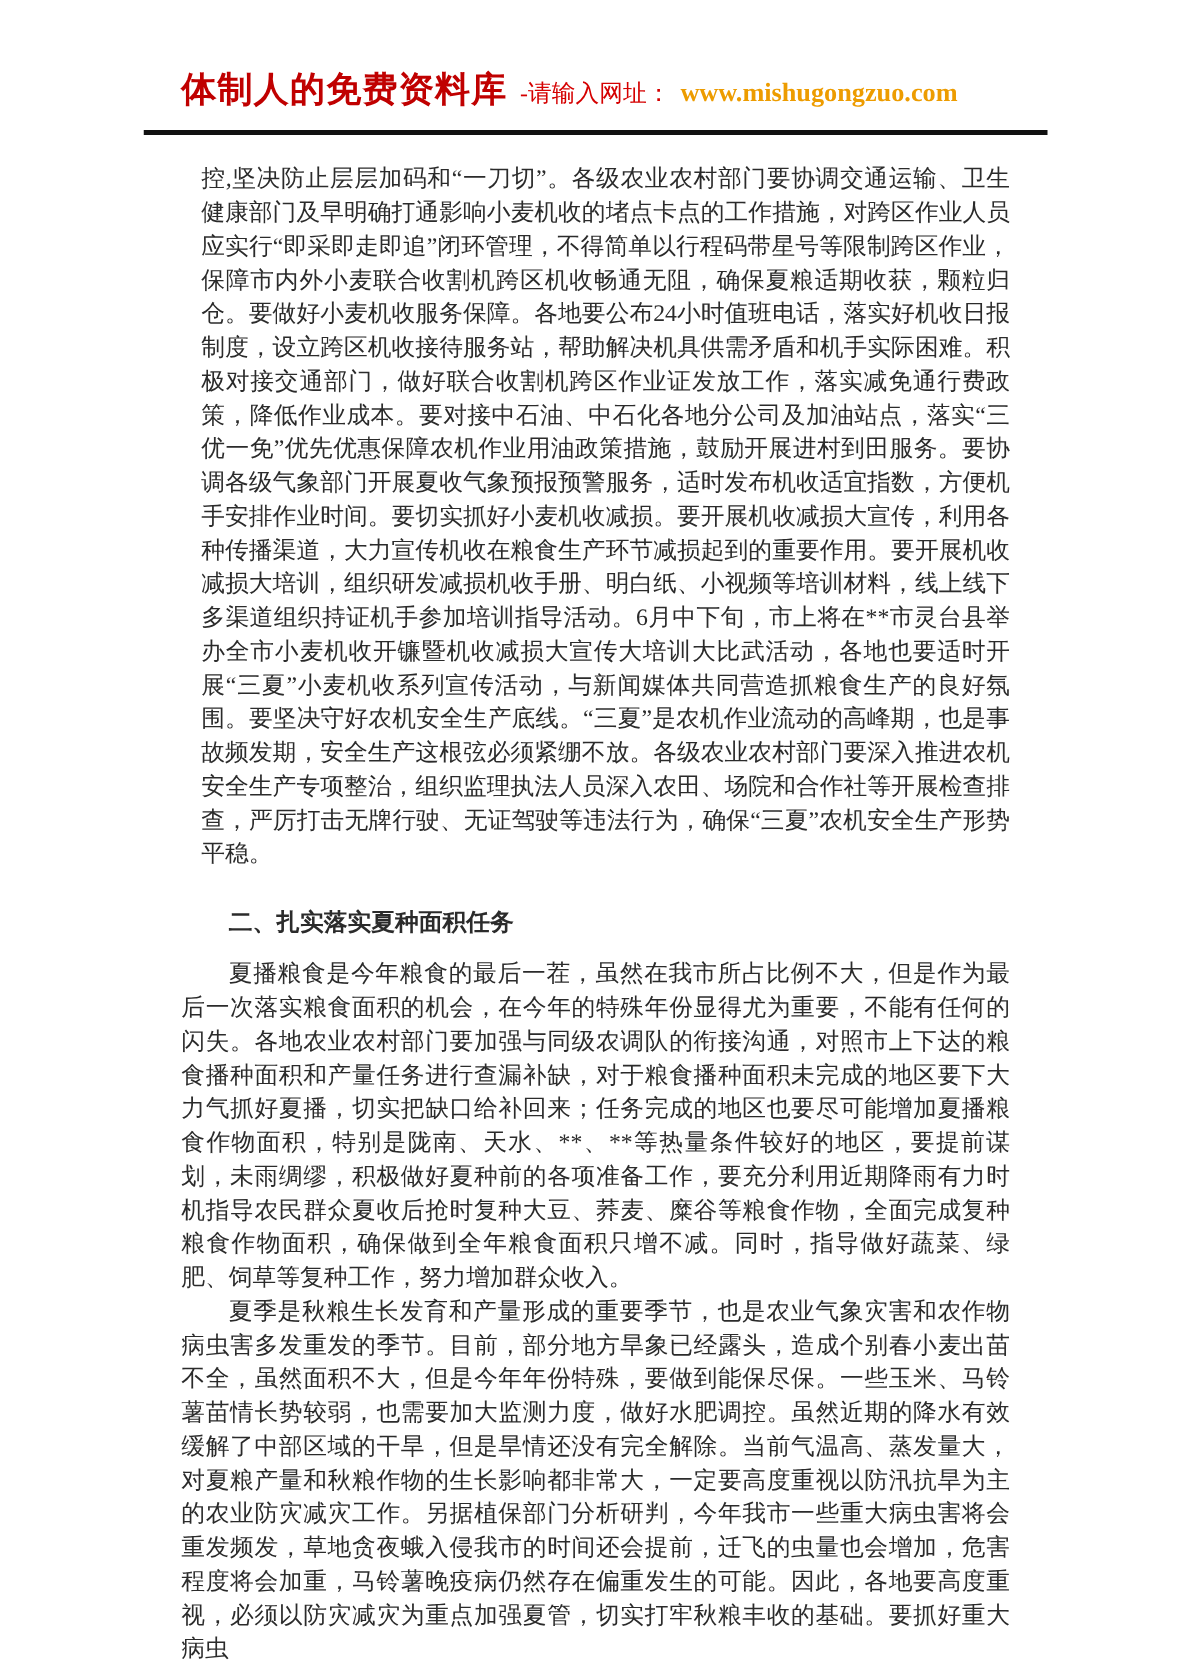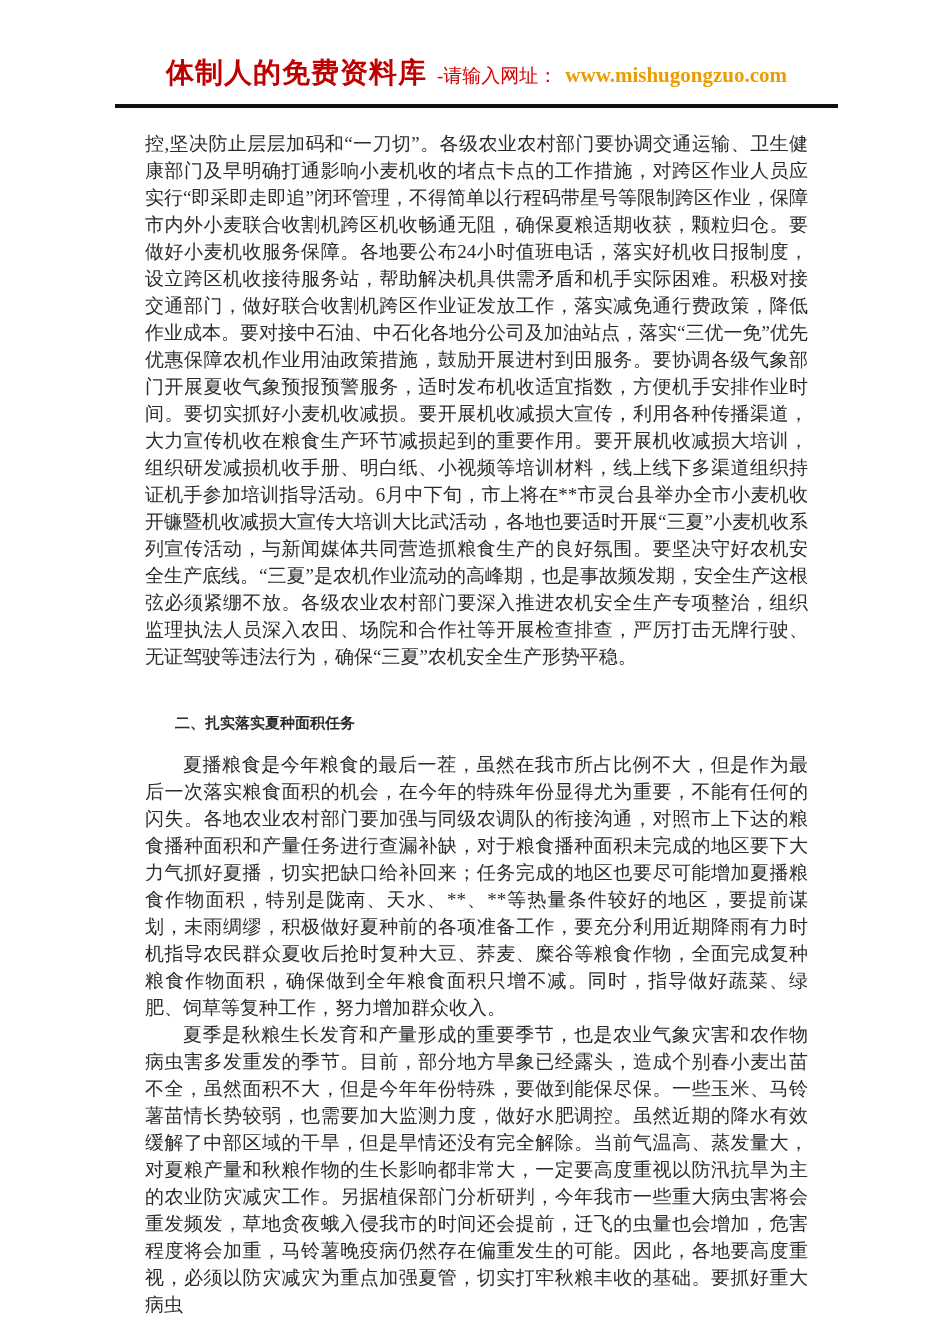--- a/index.html
+++ b/index.html
@@ -11,21 +11,20 @@
     overflow: hidden;
   }
   .page {
     width: 950px;
     height: 1344px;
     padding: 56px 142px 0 145px;
     background: #ffffff;
     overflow: hidden;
   }
   .doc-header {
-    text-align: center;
     white-space: nowrap;
     line-height: 34px;
   }
   .site-title {
     color: var(--title, #c00000);
     font-size: 28px;
     font-weight: bold;
     letter-spacing: 1px;
   }
   .tagline {
@@ -49,26 +48,27 @@
     text-align: justify;
     font-size: 19px;
     line-height: 27px;
     color: var(--body-text, #2b2b2b);
   }
   .para {
     text-indent: 2em;
   }
   .para.no-indent {
     text-indent: 0;
+    margin-left: 16px;
   }
   .heading {
-    font-size: 15px;
+    font-size: 19px;
     font-weight: bold;
     text-indent: 2em;
-    margin: 40px 0 14px 0;
+    margin: 28px 0 14px 0;
     color: var(--body-text, #2b2b2b);
   }
 </style>
 </head>
 <body>
 
 <div class="page">
 
   <header class="doc-header">
     <span class="site-title">体制人的免费资料库</span>

